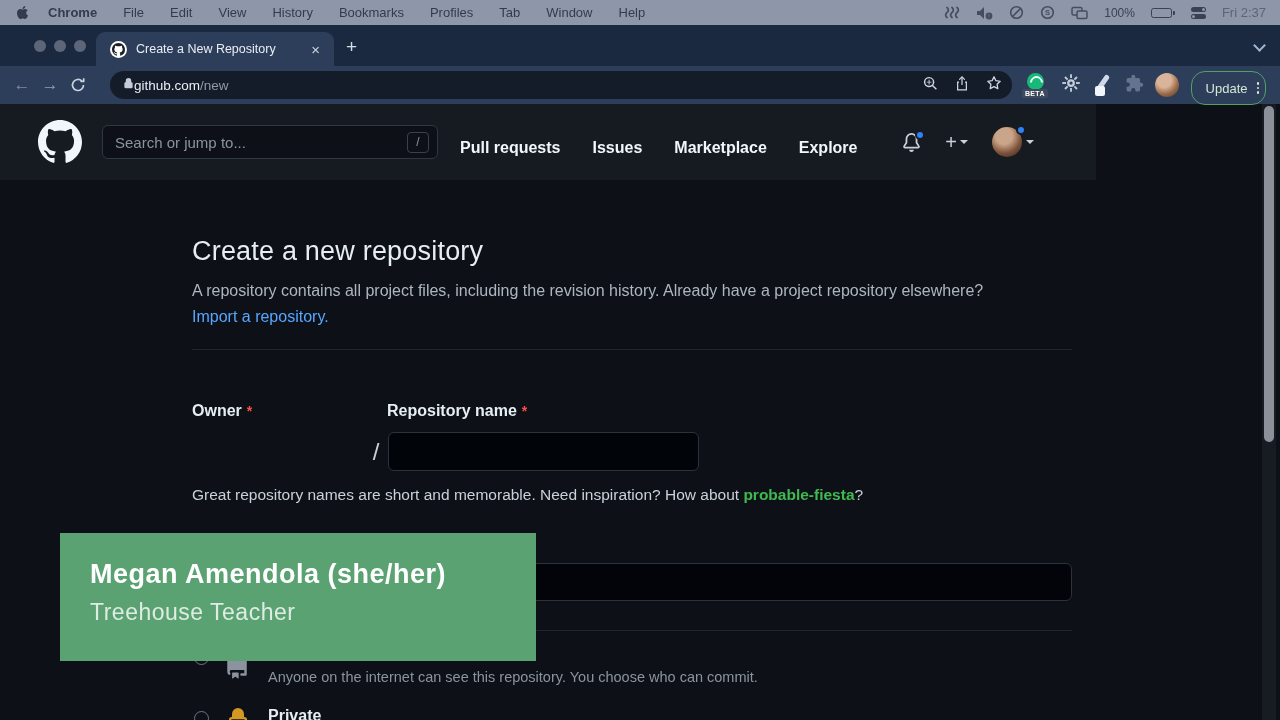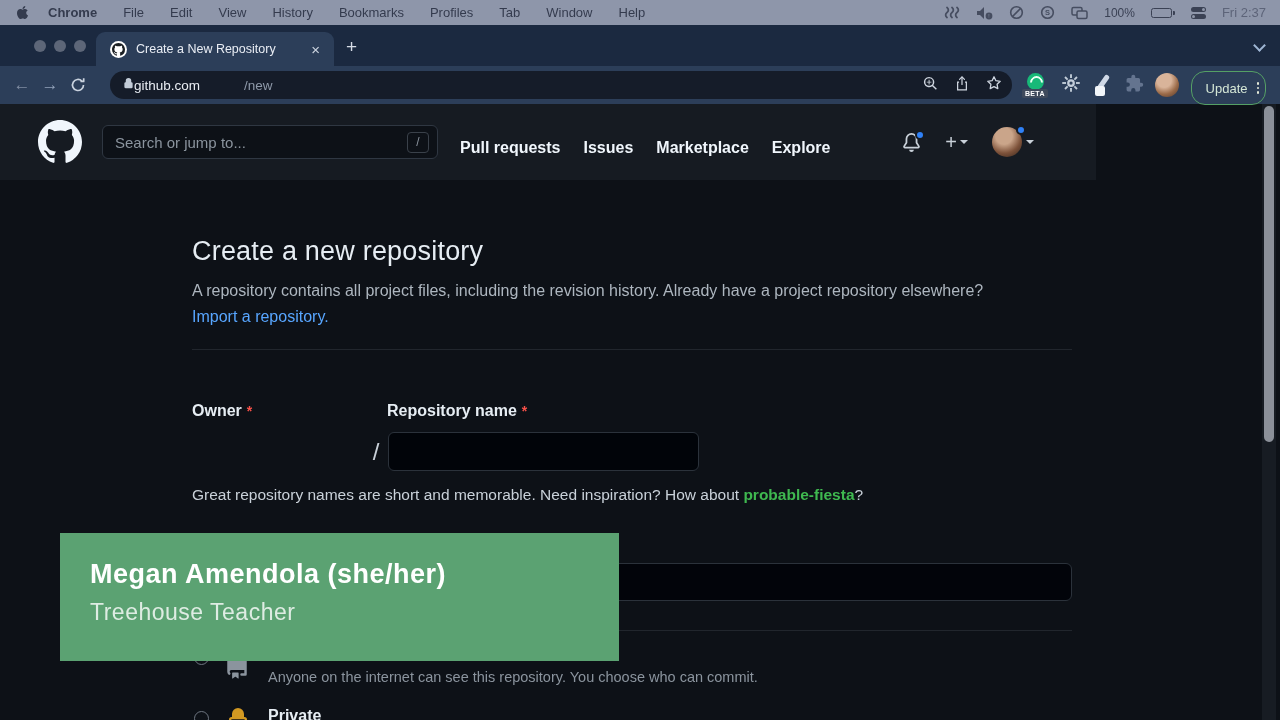--- a/index.html
+++ b/index.html
@@ -55,21 +55,21 @@
   .toolbar { position:absolute; left:0; top:66px; width:1280px; height:38px;
              background:#2c3e59; display:flex; align-items:center; }
   .nav-btn { width:28px; display:flex; justify-content:center; font-size:17px; }
   .nav-back { color:#7f8ca2; margin-left:8px; }
   .nav-fwd  { color:#93a2ba; }
   .nav-reload { width:28px; display:flex; justify-content:center; }
   .omnibox { position:absolute; left:110px; top:5px; width:902px; height:28px;
              background:#151c29; border-radius:14px; display:flex; align-items:center;
              padding:0 10px 0 13px; }
   .omni-host { font-size:13.5px; color:#e9edf3; }
-  .omni-path { font-size:13.5px; color:#8e99a9;margin-left:44px; }
+  .omni-path { font-size:13.5px; color:#8e99a9; }
   .omni-right { margin-left:auto; display:flex; align-items:center; gap:17px; }
   .ext-row { position:absolute; left:1022px; top:4px; display:flex; align-items:center;
              gap:11px; height:30px; }
   .beta-ext { position:relative; width:28px; height:26px; }
   .beta-circle { position:absolute; left:5px; top:1px; width:17px; height:17px;
                  border-radius:50%; background:#17b978; }
   .beta-circle:after { content:""; position:absolute; left:3px; top:3px; width:9px; height:9px;
                        border:2px solid #eafff4; border-radius:50%;
                        border-bottom-color:transparent; border-right-color:transparent;
                        transform:rotate(45deg); }
@@ -96,21 +96,21 @@
   .gh-logo { margin-left:38px; width:44px; height:44px; flex:none; }
   .gh-search { margin-left:20px; width:336px; height:34px; background:#0d1117;
                border:1px solid #2f3742; border-radius:6px; display:flex; align-items:center;
                padding:0 8px 0 12px; }
   .gh-search-input { flex:1; background:transparent; border:none; outline:none;
                      font-size:15px; color:#c9d1d9; font-family:"Liberation Sans",sans-serif; }
   .gh-search-input::placeholder { color:#8b949e; }
   .slash-key { width:22px; height:21px; border:1px solid #3a414a; border-radius:4px;
                color:#8b949e; font-size:12px; display:flex; align-items:center;
                justify-content:center; }
-  .gh-nav { display:flex; gap:23px; margin-left:22px;margin-top:12px; }
+  .gh-nav { display:flex; gap:32px; margin-left:22px;margin-top:12px; }
   .gh-nav a { color:#f0f6fc; font-size:16px; font-weight:bold; text-decoration:none;
               white-space:nowrap; }
   .gh-right { margin-left:auto; display:flex; align-items:center; gap:24px;
               padding-right:62px; }
   .bell-wrap, .plus-wrap, .ghav-wrap { position:relative; display:flex; align-items:center; }
   .blue-dot { position:absolute; width:10px; height:10px; background:#2f81f7;
               border-radius:50%; border:2px solid #161b22; top:-3px; right:-4px; }
   .plus-wrap { color:#c9d1d9; font-size:20px; gap:3px; }
   .caret { width:0; height:0; border-left:4px solid transparent; border-right:4px solid transparent;
            border-top:4px solid #c9d1d9; display:inline-block; }
@@ -162,21 +162,21 @@
   .radio-private { left:194px; top:531px; }
   .vis-icon { position:absolute; }
   .repo-ico { left:224px; top:473px; }
   .lock-ico { left:226px; top:528px; }
   .vis-label { position:absolute; left:268px; font-size:16px; font-weight:bold; color:#e6edf3; }
   .lbl-public { top:466px; }
   .lbl-private { top:527px; }
   .vis-desc { position:absolute; left:268px; top:489px; font-size:14.5px; color:#8b949e; }
 
   
-  .overlay { position:absolute; left:60px; top:533px; width:559px; height:128px;
+  .overlay { position:absolute; left:60px; top:533px; width:476px; height:128px;
              background:#5ba272; z-index:30; padding:26px 0 0 30px; }
   .ov-name { font-size:27px; font-weight:bold; color:#ffffff; letter-spacing:.5px; }
   .ov-role { margin-top:9px; font-size:23px; color:rgba(255,255,255,.8); letter-spacing:.5px; }
 
   
   .scrollbar { position:absolute; left:1262px; top:104px; width:14px; height:616px;
                background:rgba(150,160,175,.08); z-index:40; }
   .scroll-thumb { position:absolute; left:2px; top:2px; width:10px; height:336px;
                   background:#8b9099; border-radius:5px; }
 </style>

